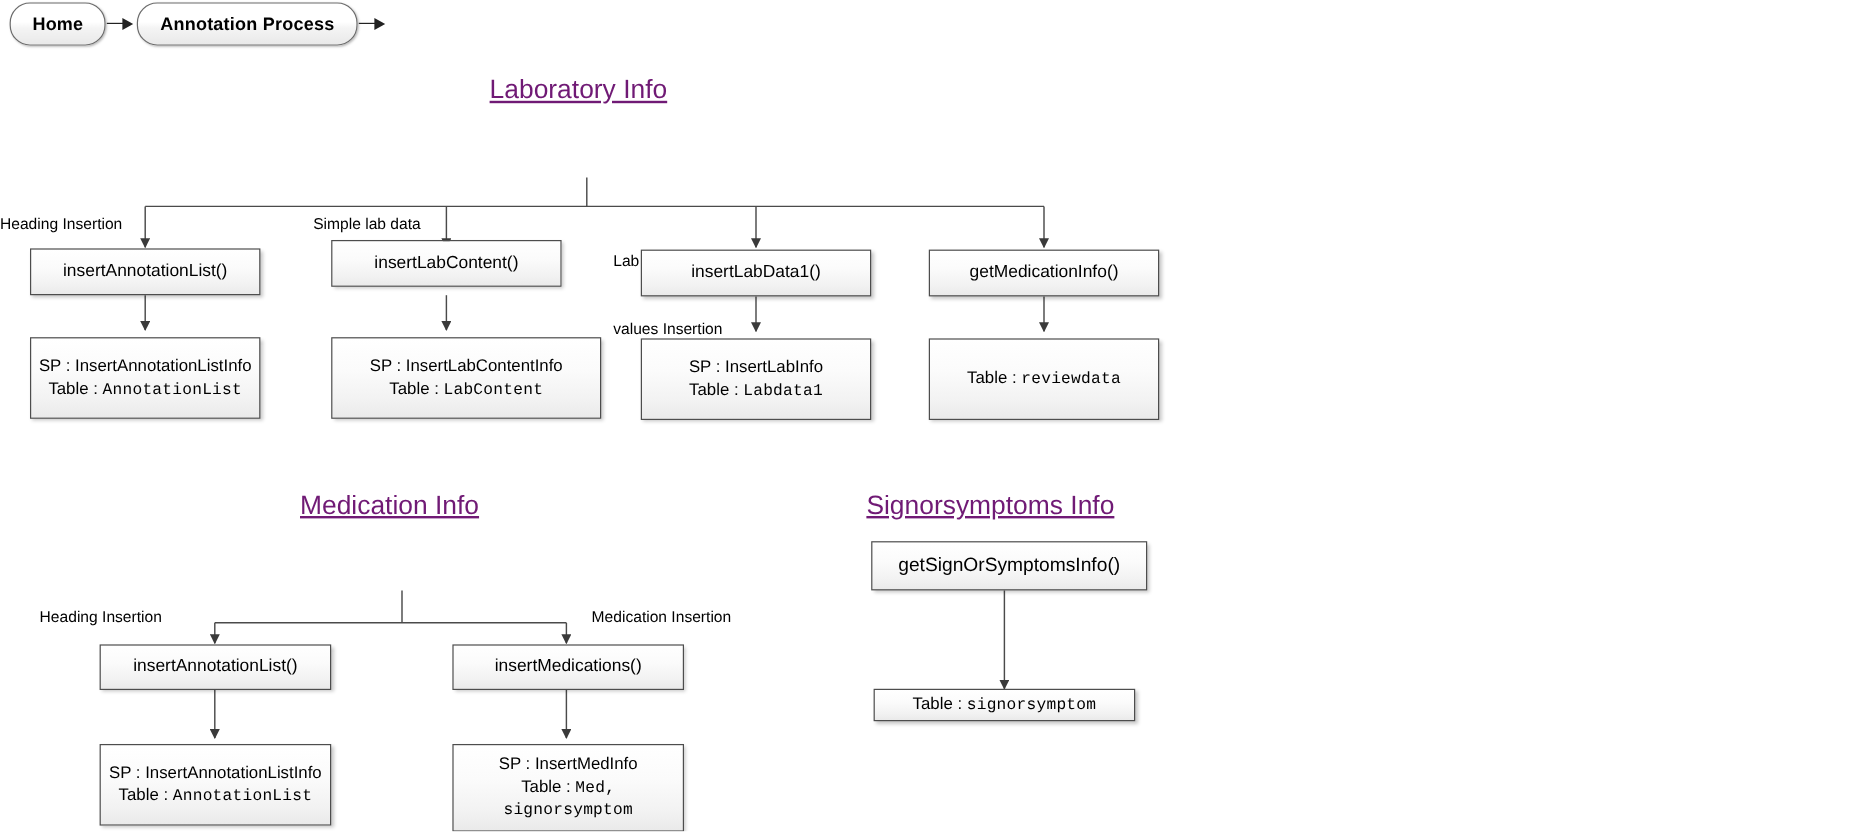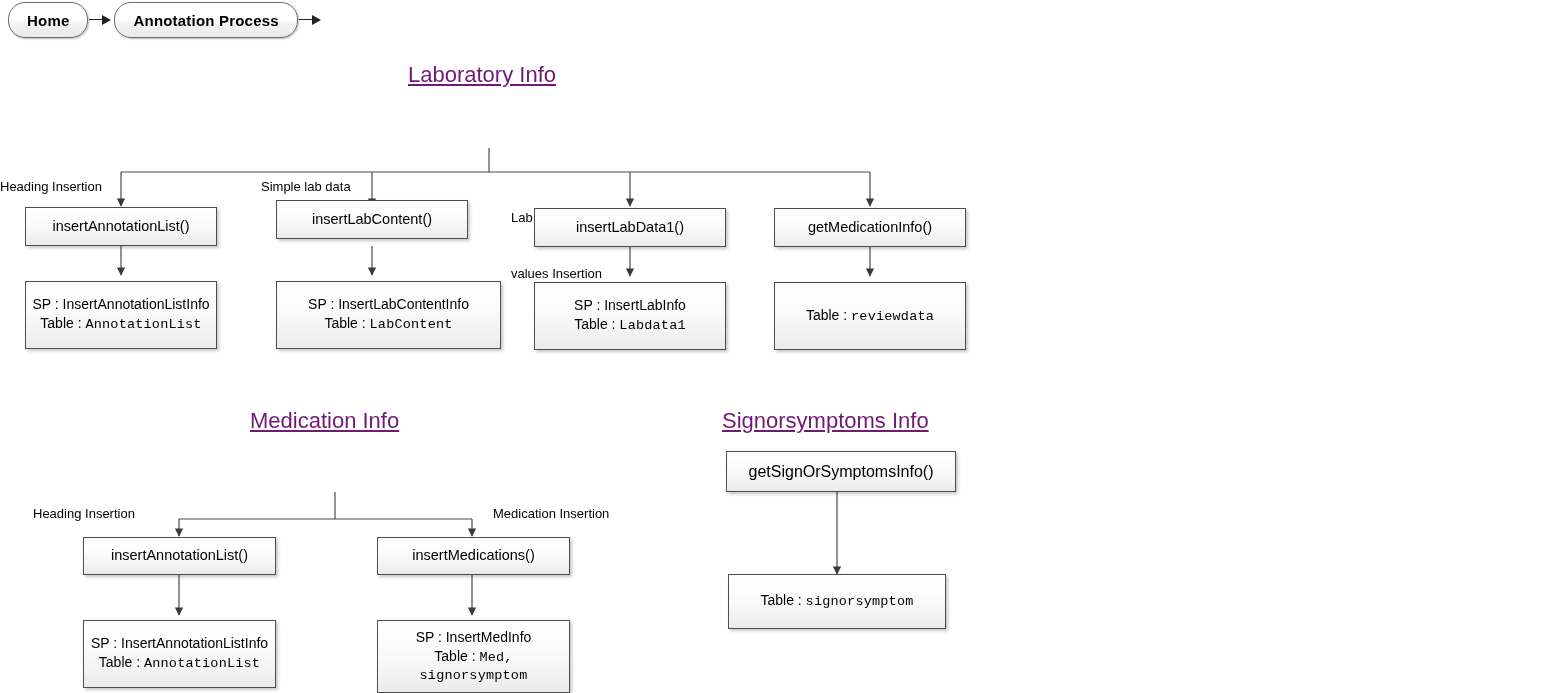--- a/index.html
+++ b/index.html
@@ -239,17 +239,17 @@
   <div class="node leaf" style="left:377px; top:620px; width:193px; height:73px;">
     <div class="leaf-line">SP : InsertMedInfo</div>
     <div class="leaf-line"><span>Table : </span><span class="mono">Med,</span></div>
     <div class="leaf-line mono">signorsymptom</div>
   </div>
 
   <div class="section-title" style="left:722px; top:408px;">Signorsymptoms Info</div>
 
   <div class="node root" style="left:704px; top:451px; width:230px; height:41px;margin-left:22px;">getSignOrSymptomsInfo()</div>
 
-  <div class="node leaf" style="left:728px; top:574px; width:218px; height:55px;">
+  <div class="node leaf" style="left:728px; top:574px; width:218px; height:27px;">
     <div class="leaf-line"><span>Table : </span><span class="mono">signorsymptom</span></div>
   </div>
 
 </div>
 
 </body></html>

